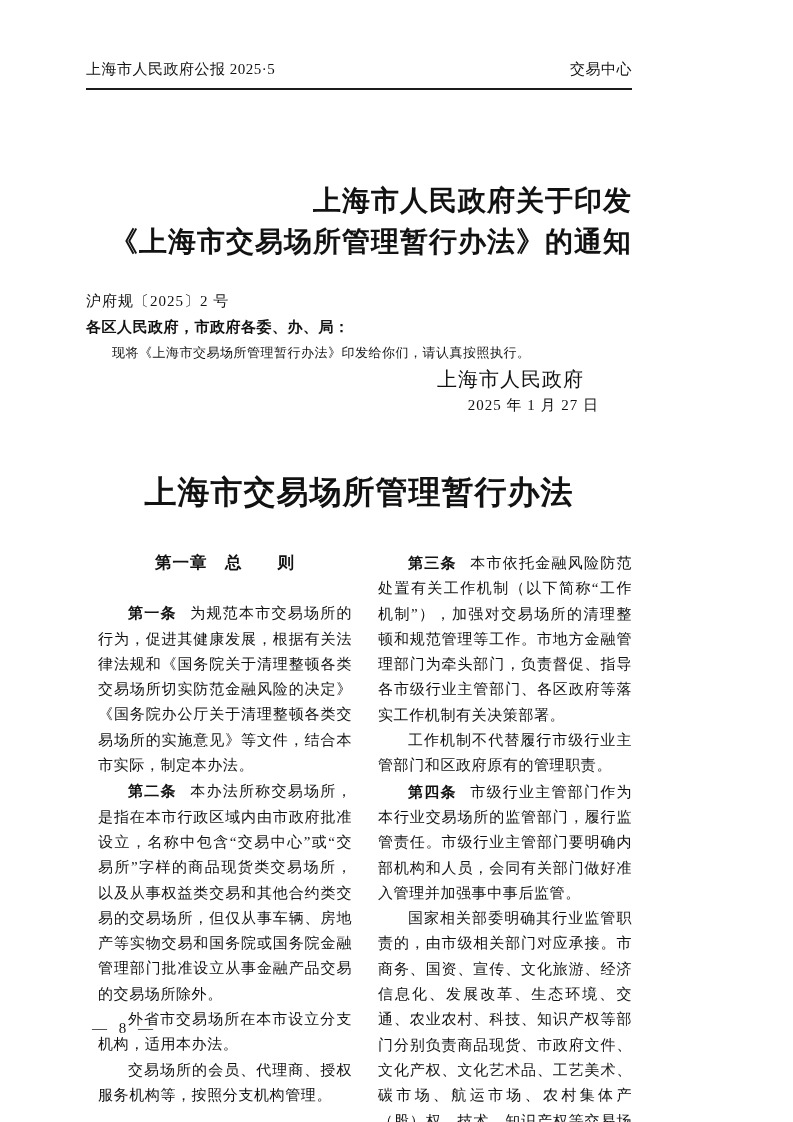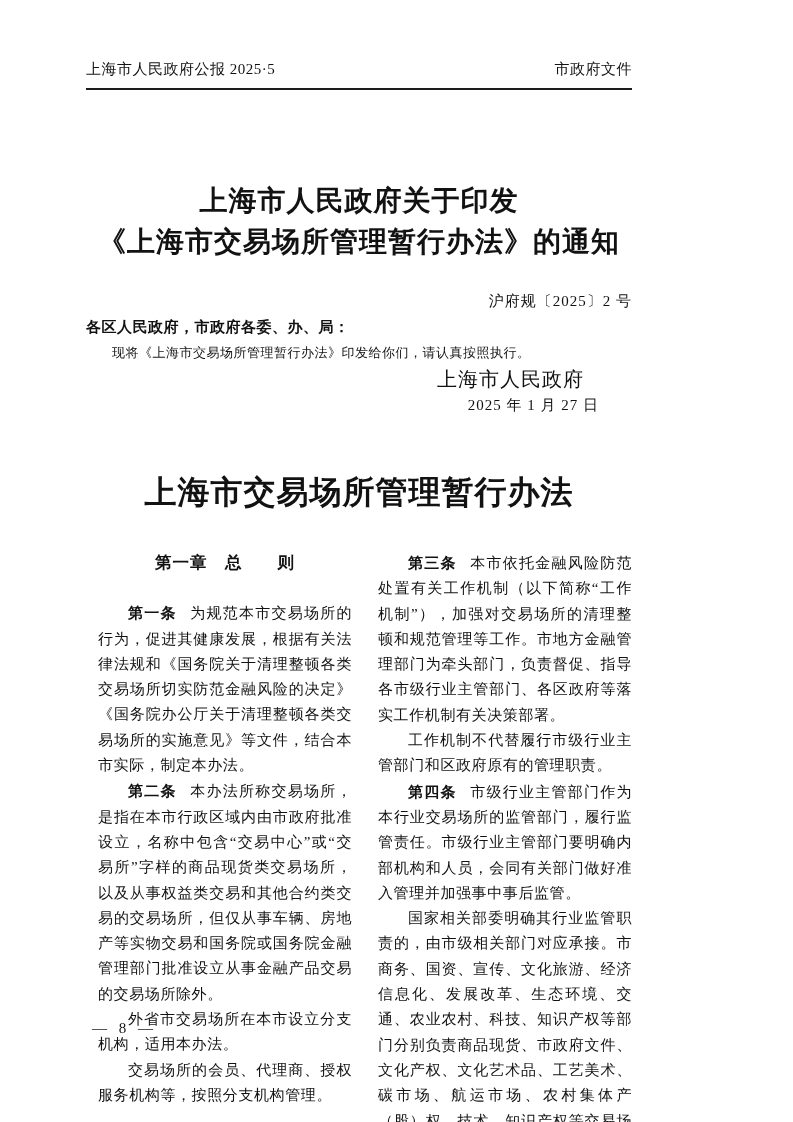--- a/index.html
+++ b/index.html
@@ -23,29 +23,29 @@
     align-items: flex-end;
     padding-top: 60px;
     padding-bottom: 9px;
     border-bottom: 2px solid #1c1c1c;
     font-size: 15px;
     letter-spacing: 0.5px;
   }
   
   .doc-title {
     margin-top: 90px;
-    text-align: center;
+    text-align: right;
     font-size: 28px;
     font-weight: bold;
     line-height: 41px;
     letter-spacing: 1px;
   }
   .doc-number {
     margin-top: 26px;
-    text-align: right;
+    text-align: left;
     font-size: 15px;
     line-height: 26px;
     letter-spacing: 1px;
   }
   .salutation {
     font-size: 15px;
     line-height: 26px;
     letter-spacing: 0.5px;
     font-weight: bold;
   }
@@ -117,21 +117,21 @@
     word-spacing: 4px;
   }
 </style>
 </head>
 <body>
 
 <div class="page">
 
   <div class="running-header">
     <span>上海市人民政府公报 2025·5</span>
-    <span>市政府文件</span>
+    <span>交易中心</span>
   </div>
 
   <div class="doc-title">
     <div>上海市人民政府关于印发</div>
     <div>《上海市交易场所管理暂行办法》的通知</div>
   </div>
 
   <div class="doc-number">沪府规〔2025〕2 号</div>
 
   <div class="salutation">各区人民政府，市政府各委、办、局：</div>

